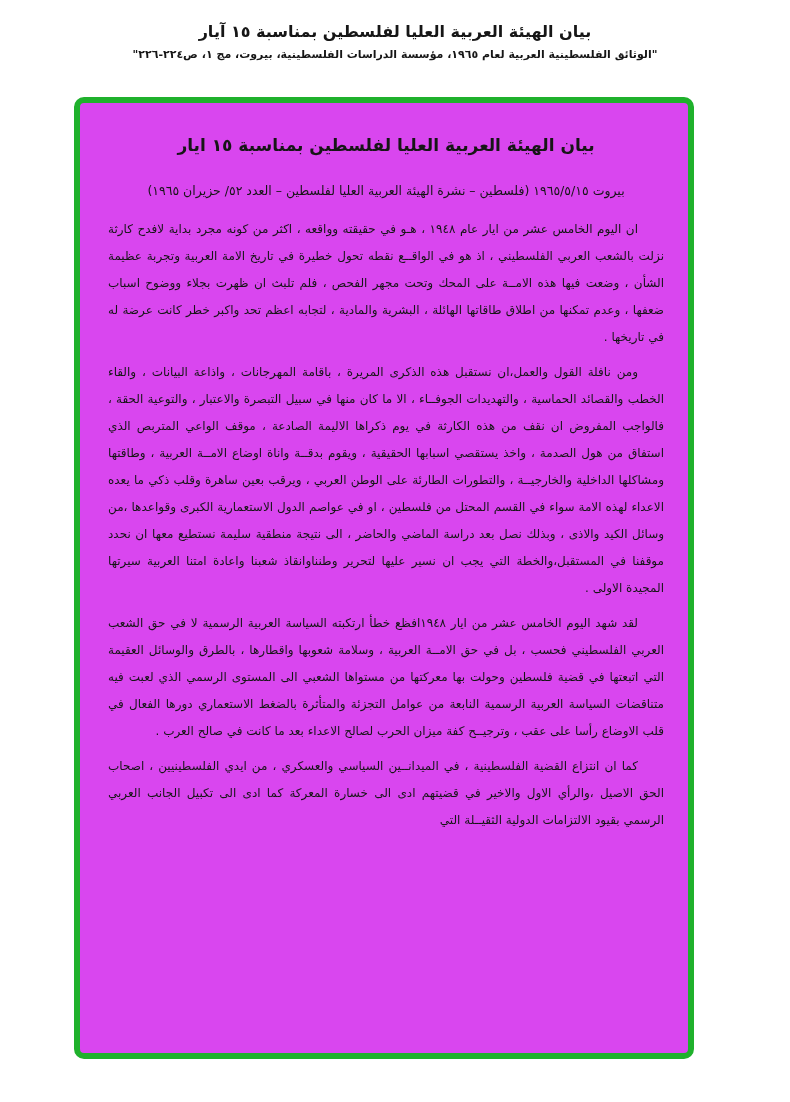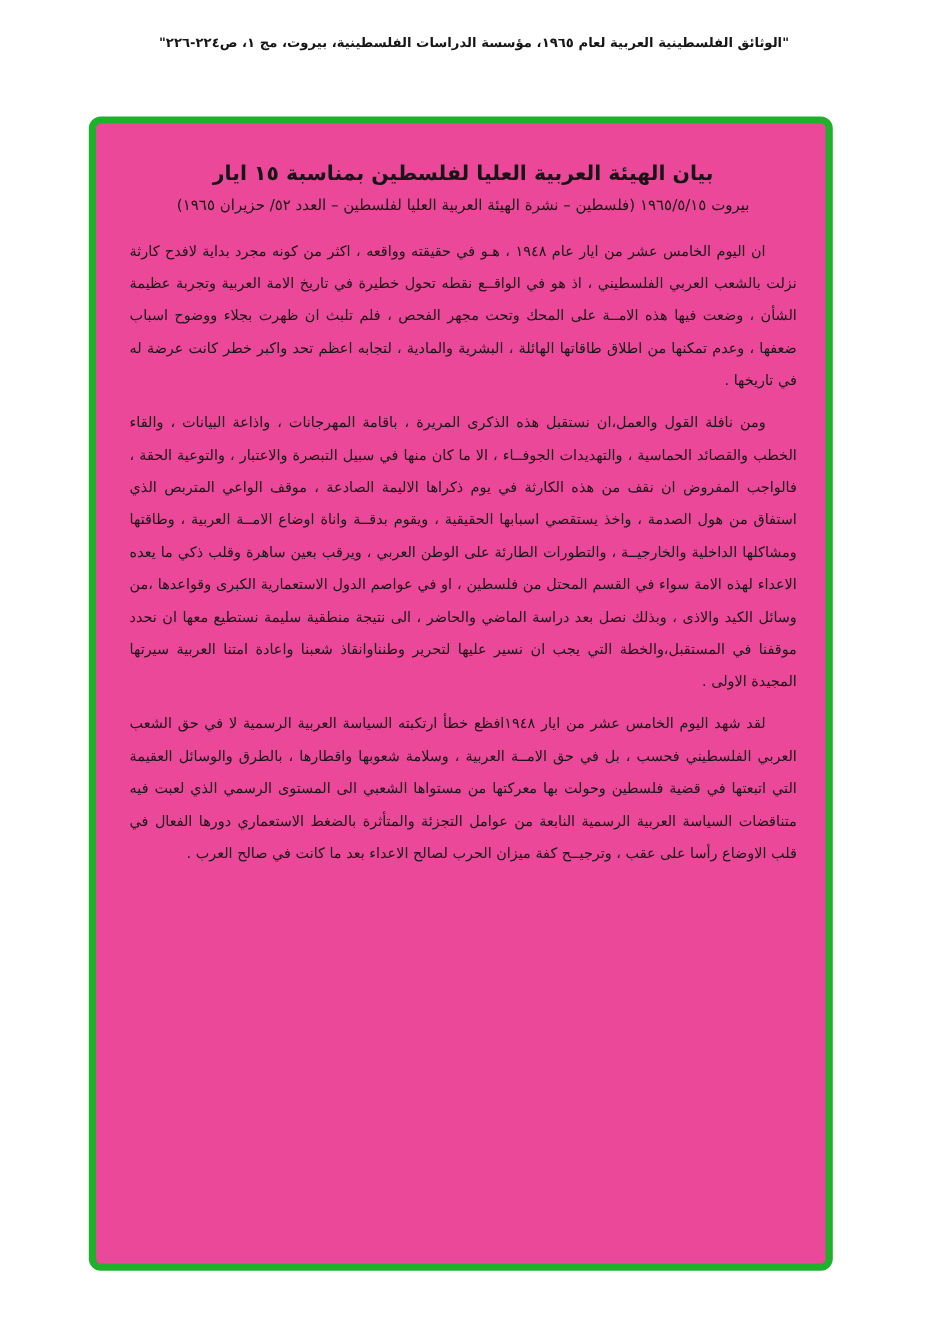--- a/index.html
+++ b/index.html
@@ -36,67 +36,69 @@
   }
   .doc-frame {
     position: absolute;
     top: 97px;
     left: 74px;
     width: 620px;
     height: 962px;
     box-sizing: border-box;
     border: 6px solid #1fb12c;
     border-radius: 10px;
-    background: #ec4899;
+    background: #d946ef;
   }
   .doc-inner {
     direction: rtl;
     padding: 24px 24px 0 28px;
   }
   .doc-title {
     text-align: center;
     font-size: 17px;
     font-weight: bold;
     margin: 8px 0 0 0;
   }
   .doc-dateline {
     text-align: center;
     font-size: 12.5px;
-    margin-top: 8px;
+    margin-top: 28px;
     white-space: nowrap;
   }
   .doc-body {
     margin-top: 18px;
     font-size: 12px;
     line-height: 27px;
     text-align: justify;
   }
   .doc-body p {
     margin: 0 0 8px 0;
     text-indent: 26px;
   }
 </style>
 </head>
 <body>
 
 <div class="page">
 
   <div class="top-header">
+    <div class="h-title">بيان الهيئة العربية العليا لفلسطين بمناسبة ١٥ آيار</div>
     <div class="h-source">"الوثائق الفلسطينية العربية لعام ١٩٦٥، مؤسسة الدراسات الفلسطينية، بيروت، مج ١، ص٢٢٤-٢٢٦"</div>
   </div>
 
   <div class="doc-frame">
     <div class="doc-inner">
 
       <div class="doc-title">بيان الهيئة العربية العليا لفلسطين بمناسبة ١٥ ايار</div>
 
       <div class="doc-dateline">بيروت ١٩٦٥/٥/١٥ (فلسطين – نشرة الهيئة العربية العليا لفلسطين – العدد ٥٢/ حزيران ١٩٦٥)</div>
 
       <div class="doc-body">
         <p>ان اليوم الخامس عشر من ايار عام ١٩٤٨ ، هـو في حقيقته وواقعه ، اكثر من كونه مجرد بداية لافدح كارثة نزلت بالشعب العربي الفلسطيني ، اذ هو في الواقــع نقطه تحول خطيرة في تاريخ الامة العربية وتجربة عظيمة الشأن ، وضعت فيها هذه الامــة على المحك وتحت مجهر الفحص ، فلم تلبث ان ظهرت بجلاء ووضوح اسباب ضعفها ، وعدم تمكنها من اطلاق طاقاتها الهائلة ، البشرية والمادية ، لتجابه اعظم تحد واكبر خطر كانت عرضة له في تاريخها .</p>
         <p>ومن نافلة القول والعمل،ان نستقبل هذه الذكرى المريرة ، باقامة المهرجانات ، واذاعة البيانات ، والقاء الخطب والقصائد الحماسية ، والتهديدات الجوفــاء ، الا ما كان منها في سبيل التبصرة والاعتبار ، والتوعية الحقة ، فالواجب المفروض ان نقف من هذه الكارثة في يوم ذكراها الاليمة الصادعة ، موقف الواعي المتربص الذي استفاق من هول الصدمة ، واخذ يستقصي اسبابها الحقيقية ، ويقوم بدقــة واناة اوضاع الامــة العربية ، وطاقتها ومشاكلها الداخلية والخارجيــة ، والتطورات الطارئة على الوطن العربي ، ويرقب بعين ساهرة وقلب ذكي ما يعده الاعداء لهذه الامة سواء في القسم المحتل من فلسطين ، او في عواصم الدول الاستعمارية الكبرى وقواعدها ،من وسائل الكيد والاذى ، وبذلك نصل بعد دراسة الماضي والحاضر ، الى نتيجة منطقية سليمة نستطيع معها ان نحدد موقفنا في المستقبل،والخطة التي يجب ان نسير عليها لتحرير وطنناوانقاذ شعبنا واعادة امتنا العربية سيرتها المجيدة الاولى .</p>
         <p>لقد شهد اليوم الخامس عشر من ايار ١٩٤٨افظع خطأ ارتكبته السياسة العربية الرسمية لا في حق الشعب العربي الفلسطيني فحسب ، بل في حق الامــة العربية ، وسلامة شعوبها واقطارها ، بالطرق والوسائل العقيمة التي اتبعتها في قضية فلسطين وحولت بها معركتها من مستواها الشعبي الى المستوى الرسمي الذي لعبت فيه متناقضات السياسة العربية الرسمية النابعة من عوامل التجزئة والمتأثرة بالضغط الاستعماري دورها الفعال في قلب الاوضاع رأسا على عقب ، وترجيــح كفة ميزان الحرب لصالح الاعداء بعد ما كانت في صالح العرب .</p>
+        <p>كما ان انتزاع القضية الفلسطينية ، في الميدانــين السياسي والعسكري ، من ايدي الفلسطينيين ، اصحاب الحق الاصيل ،والرأي الاول والاخير في قضيتهم ادى الى خسارة المعركة كما ادى الى تكبيل الجانب العربي الرسمي بقيود الالتزامات الدولية الثقيــلة التي</p>
       </div>
 
     </div>
   </div>
 
 </div>
 
 </body></html>

